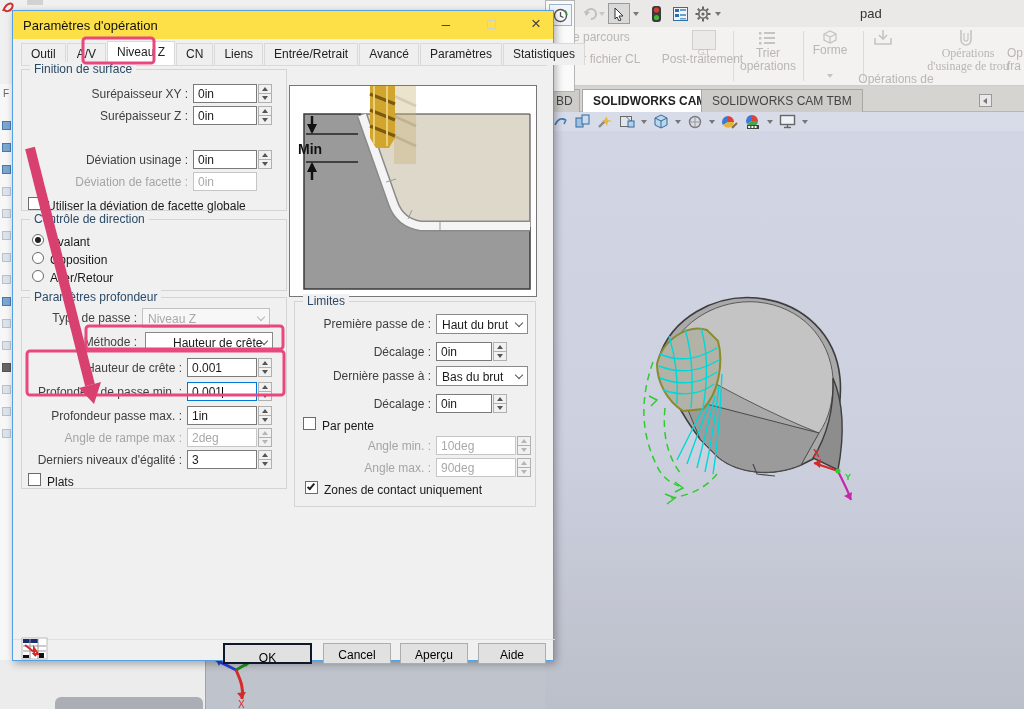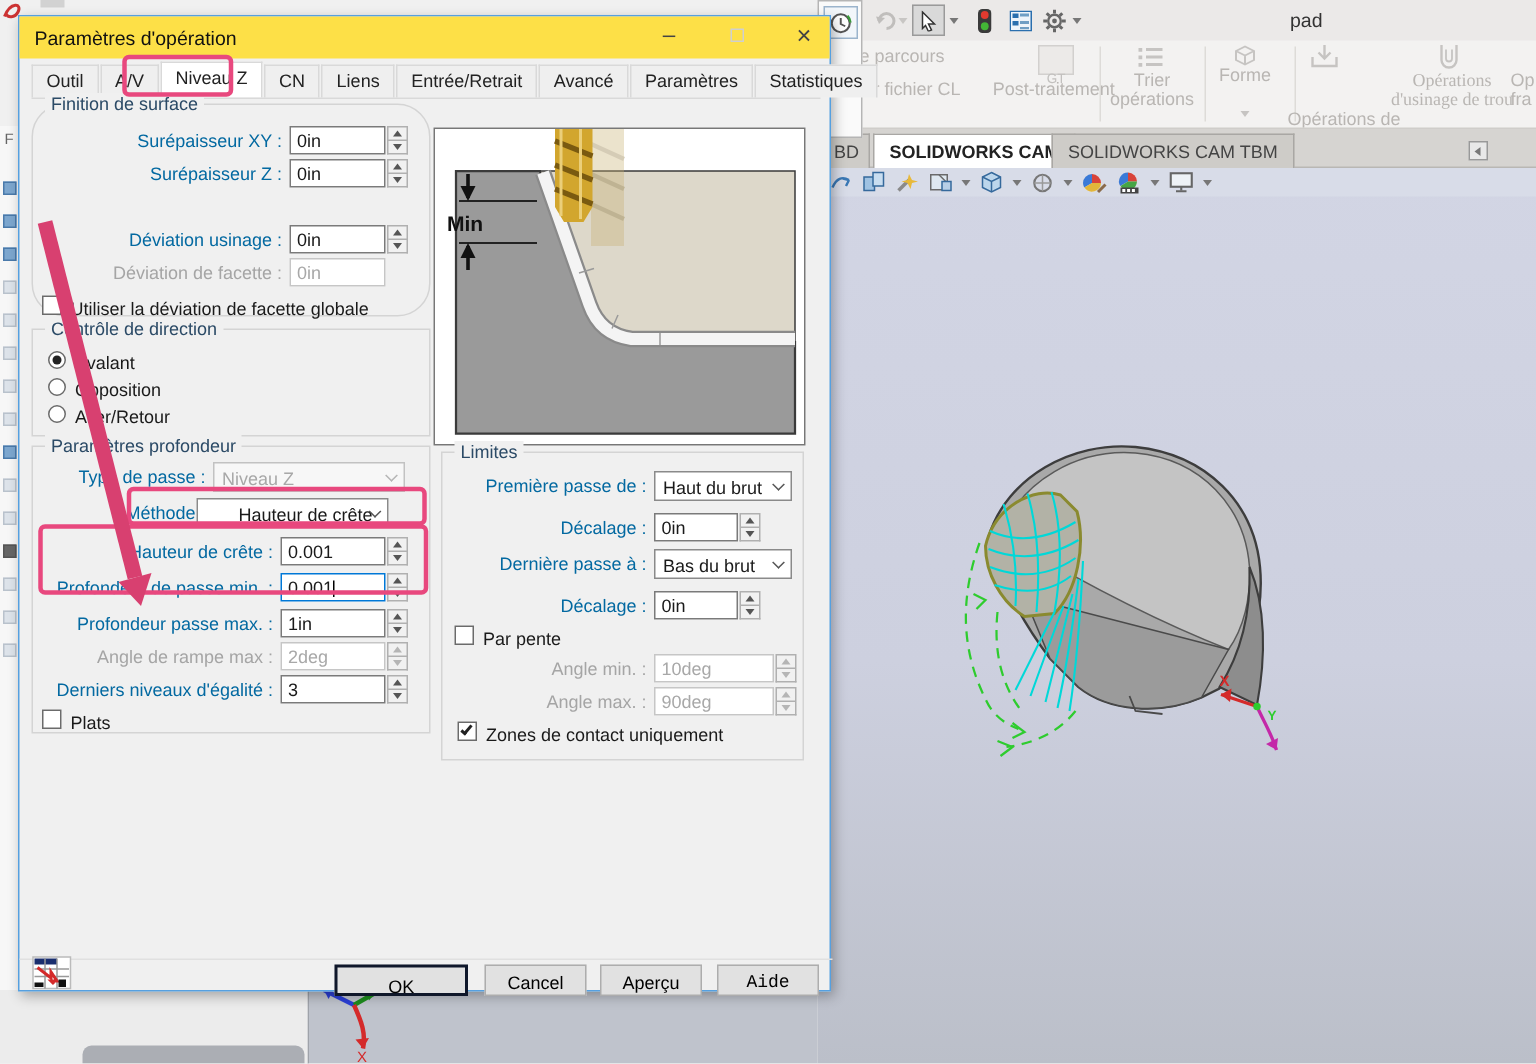--- a/index.html
+++ b/index.html
@@ -48,21 +48,21 @@
   #dlg-max-glyph { display:inline-block; width:9px; height:9px; border:1px solid #cfcfcf; }
 
   #dlg-tabs { position:absolute; left:8px; top:32px; height:22px; display:flex; align-items:flex-end; }
   #dlg-tabs .tab { padding:3px 9px 4px; font-size:12px; border:1px solid #d9d9d9; border-bottom:none; background:#efefef; color:#222; margin-right:1px; white-space:nowrap; }
   #dlg-tabs .tab.active { background:#fff; padding-bottom:6px; position:relative; }
   #dlg-tab-underline { position:absolute; left:8px; top:54px; width:526px; height:1px; background:#d9d9d9; }
 
   .group { position:absolute; border:1px solid #d4d4d4; }
   .group-title { position:absolute; top:-8px; left:8px; background:#f0f0f0; padding:0 4px; color:#2b4a66; font-size:12px; white-space:nowrap; }
   .frow { position:absolute; height:19px; width:100%; }
-  .flabel { position:absolute; text-align:right; top:3px; font-size:12px; color:#0369a1; white-space:nowrap; }
+  .flabel { position:absolute; text-align:right; top:3px; font-size:12px; color:#404040; white-space:nowrap; }
   .flabel.dis { color:#a5a5a5; }
   .tbox { position:absolute; top:0; height:19px; background:#fff; border:1px solid #7a7a7a; font-size:12px; padding:2px 0 0 4px; overflow:hidden; white-space:nowrap; }
   .tbox.dis { border-color:#c6c6c6; color:#a8a8a8; }
   .tbox.focus { border:1px solid #0078d7; }
   .caret { display:inline-block; width:1px; height:11px; background:#000; vertical-align:-2px; }
   .spin { position:absolute; top:0; width:14px; height:19px; display:flex; flex-direction:column; }
   .spin b { flex:1; background:#f1f1f1; border:1px solid #b0b0b0; display:flex; align-items:center; justify-content:center; }
   .spin b + b { border-top:none; }
   .tri-up { width:0; height:0; border-left:3px solid transparent; border-right:3px solid transparent; border-bottom:4px solid #555; }
   .tri-dn { width:0; height:0; border-left:3px solid transparent; border-right:3px solid transparent; border-top:4px solid #555; }
@@ -369,21 +369,21 @@
     <span class="tab active">Niveau Z</span>
     <span class="tab">CN</span>
     <span class="tab">Liens</span>
     <span class="tab">Entrée/Retrait</span>
     <span class="tab">Avancé</span>
     <span class="tab">Paramètres</span>
     <span class="tab">Statistiques</span>
   </div>
   <div id="dlg-tab-underline"></div>
 
-  <div class="group" style="left:8px; top:58px; width:266px; height:142px;border-radius:22px;">
+  <div class="group" style="left:8px; top:58px; width:266px; height:142px;">
     <span class="group-title">Finition de surface</span>
     <div class="frow" style="top:14px;">
       <span class="flabel" style="left:0; width:166px;">Surépaisseur XY :</span>
       <span class="tbox" style="left:171px; width:64px;">0in</span>
       <span class="spin" style="left:236px;">
           <b>
             <i class="tri-up"></i>
           </b>
           <b>
             <i class="tri-dn"></i>
@@ -477,21 +477,21 @@
   </div>
 
   <div class="group" style="left:8px; top:286px; width:266px; height:192px;">
     <span class="group-title">Paramètres profondeur</span>
     <div class="frow" style="top:10px;">
       <span class="flabel" style="left:0; width:115px;">Type de passe :</span>
       <span class="combo dis" style="left:120px; width:128px;"><span>Niveau Z</span><span class="chev"></span></span>
     </div>
     <div class="frow" style="top:34px;">
       <span class="flabel" style="left:0; width:115px;">Méthode :</span>
-      <span class="combo" style="left:109px; width:128px;padding-left:27px;"><span>Hauteur de crête</span><span class="chev"></span></span>
+      <span class="combo" style="left:123px; width:128px;padding-left:27px;"><span>Hauteur de crête</span><span class="chev"></span></span>
     </div>
     <div class="frow" style="top:60px;">
       <span class="flabel" style="left:0; width:160px;">Hauteur de crête :</span>
       <span class="tbox" style="left:165px; width:70px;">0.001</span>
       <span class="spin" style="left:236px;">
           <b>
             <i class="tri-up"></i>
           </b>
           <b>
             <i class="tri-dn"></i>
@@ -632,21 +632,21 @@
         <line x1="9" y1="2" x2="9" y2="22"></line>
         <line x1="17" y1="2" x2="17" y2="22"></line>
       </g>
     <path d="M4,8 L13,15 L13,11 L17,17 L13,17 L15,19" fill="none" stroke="#d42a2a" stroke-width="2"></path>
     <rect x="18" y="16" width="5" height="5" fill="#111"></rect>
     <rect x="2" y="18" width="6" height="3" fill="#111"></rect>
   </svg>
   <button class="btn default" style="left:210px; width:89px;">OK</button>
   <button class="btn" style="left:310px; width:68px;">Cancel</button>
   <button class="btn" style="left:387px; width:68px;">Aperçu</button>
-  <button class="btn" style="left:465px; width:68px;font-family:Liberation Mono, monospace;">Aide</button>
+  <button class="btn" style="left:465px; width:68px;">Aide</button>
 </div>
 
 <svg id="overlay">
   <g fill="none" stroke="#e8487e" stroke-width="3">
     <rect x="83" y="38" width="71" height="25" rx="3"></rect>
     <rect x="86" y="326" width="197" height="23" rx="3"></rect>
     <rect x="27" y="351" width="257" height="44" rx="3"></rect>
   </g>
   <g>
     <line x1="30" y1="148" x2="90" y2="385" stroke="#d84070" stroke-width="10"></line>

